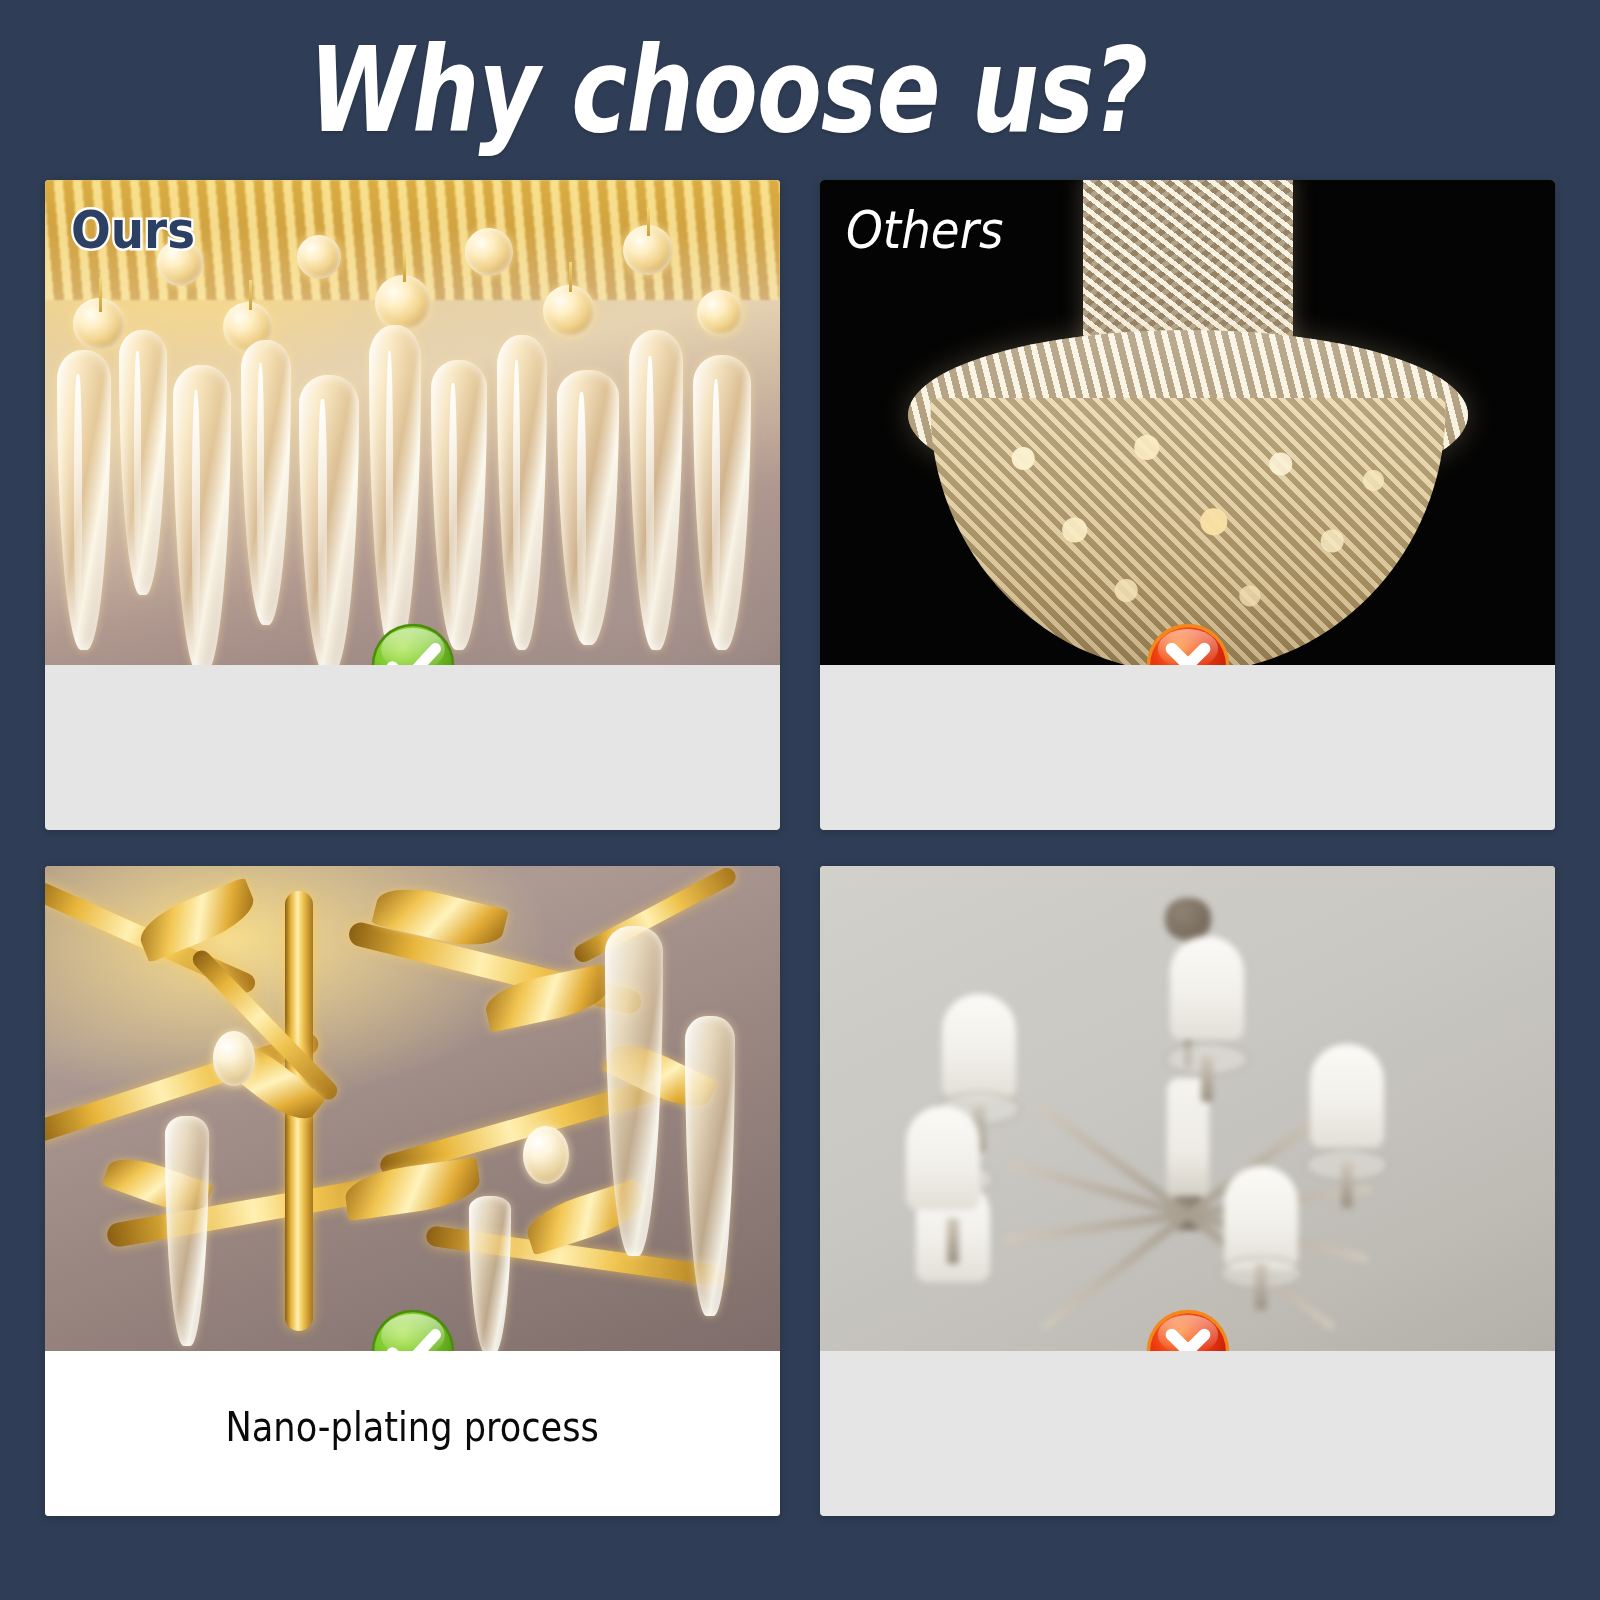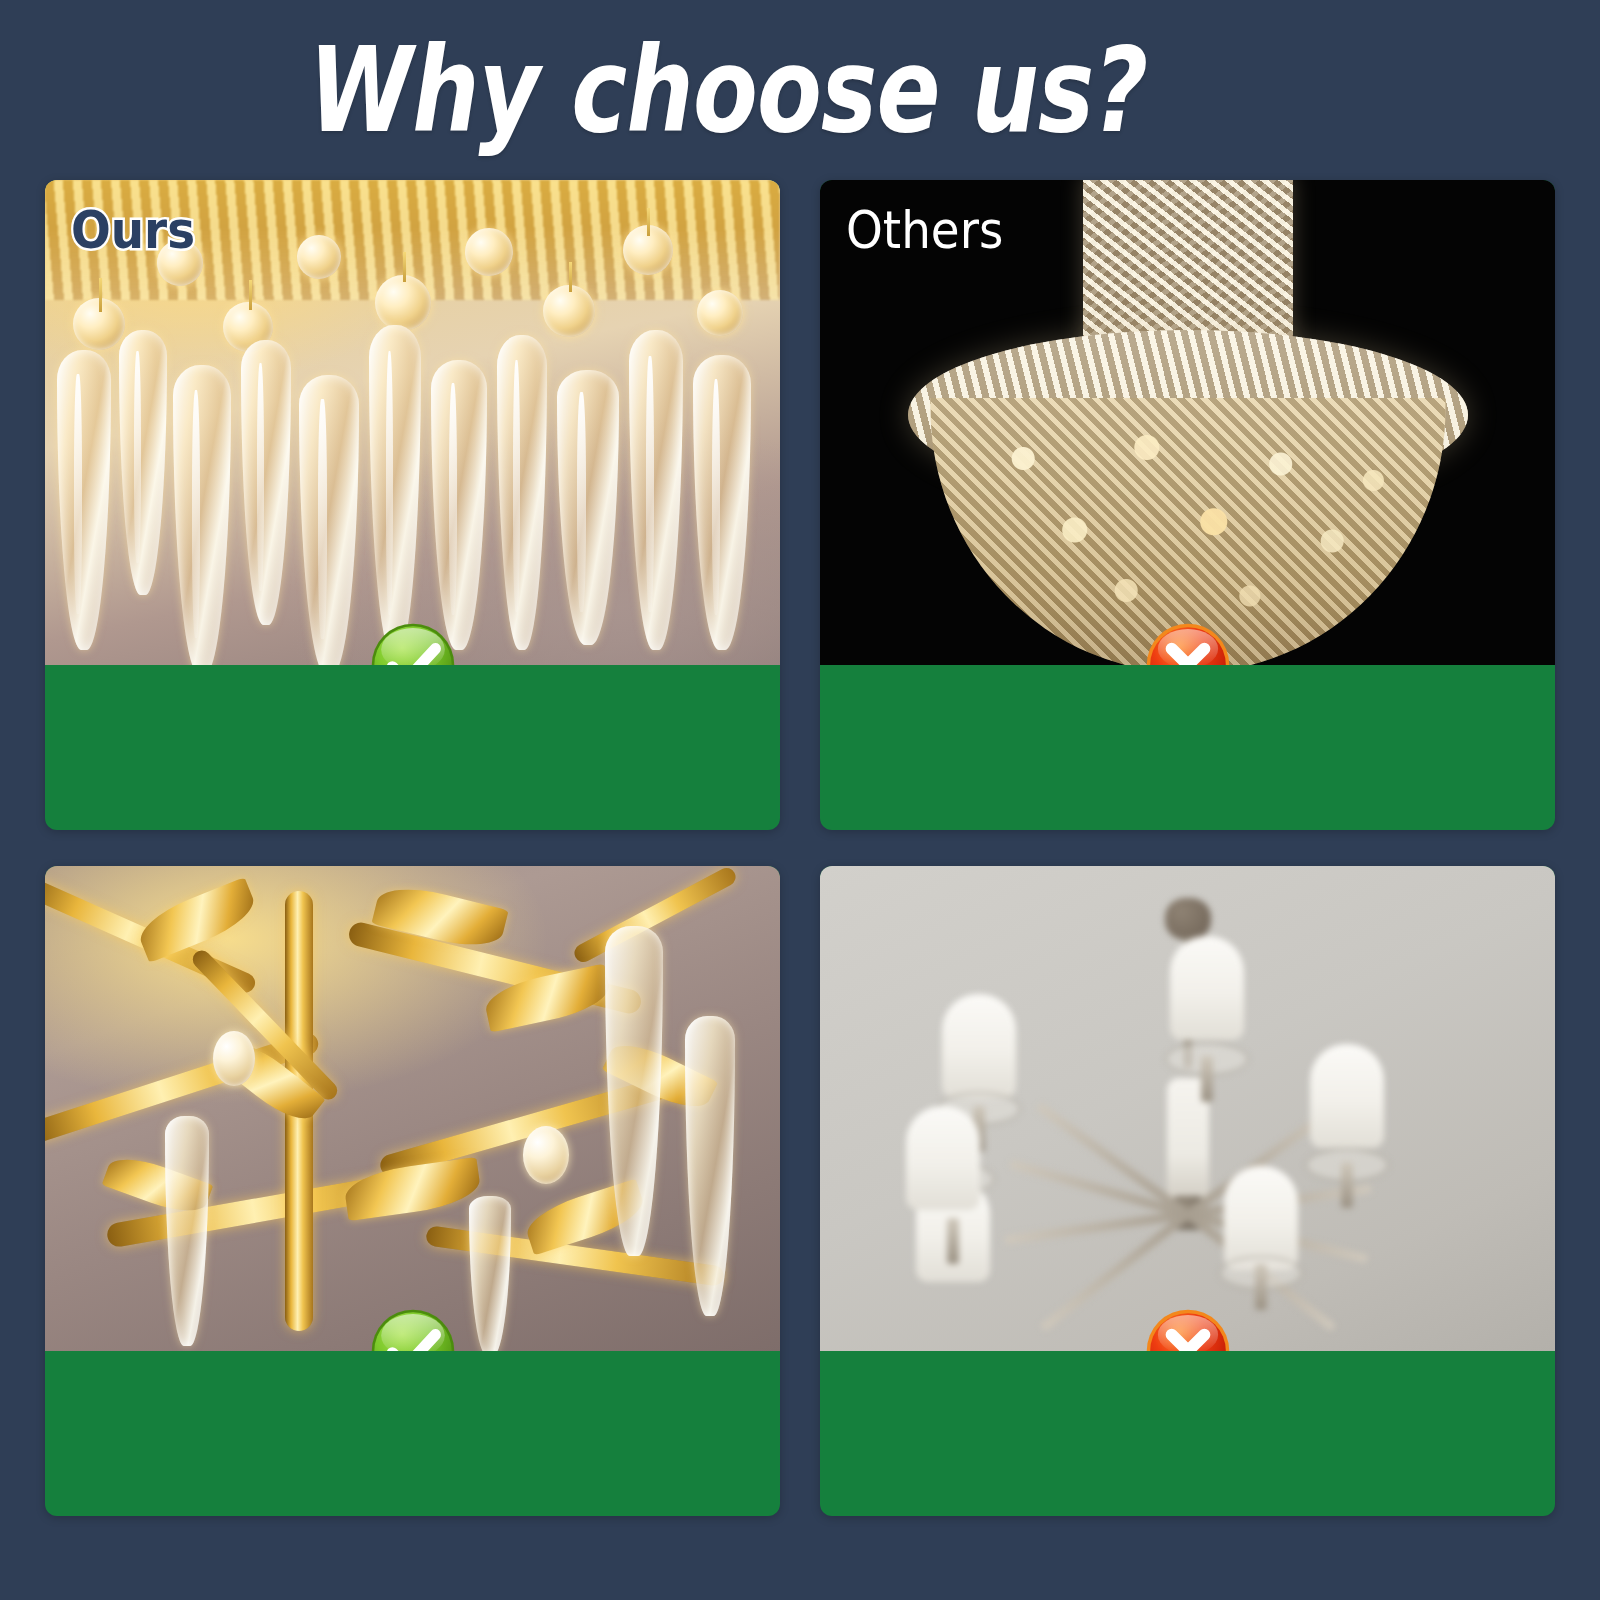--- a/index.html
+++ b/index.html
@@ -44,22 +44,22 @@
     width: 1600px;
     padding: 0 45px;
     display: grid;
     grid-template-columns: 1fr 1fr;
     grid-template-rows: 650px 650px;
     column-gap: 40px;
     row-gap: 36px;
   }
 
   .card {
-    background: #15803d;
-    border-radius: 12px;
+    background: #e5e5e5;
+    border-radius: 4px;
     overflow: hidden;
     display: flex;
     flex-direction: column;
     position: relative;
     box-shadow: 0 2px 10px rgba(0,0,0,0.22);
   }
 
   .photo {
     position: relative;
     height: 485px;
@@ -170,21 +170,21 @@
       #fffdf3 0%, #ffeec2 28%, #f0d28c 55%, #cda65f 82%, #b08d4c 100%);
     box-shadow: 0 0 10px rgba(255,225,150,0.8), inset 0 0 7px rgba(255,255,255,0.95);
   }
   .wire {
     position: absolute;
     width: 3px;
     background: linear-gradient(180deg, #f5d878, #c99f3c);
   }
 
   
-  .ph-basket { background: #040404; }
+  .ph-basket { background: #040404; font-style: italic; }
   .basket-stem {
     position: absolute; top: -6px; left: 50%; transform: translateX(-50%);
     width: 210px; height: 175px;
     background: linear-gradient(180deg, #e5d7bd 0%, #d8c6a6 100%);
     border-radius: 6px 6px 4px 4px;
     box-shadow: 0 0 22px rgba(210,190,150,0.30);
   }
   .basket-stem::after {
     content: ""; position: absolute; inset: 0;
     background-image:
@@ -442,20 +442,23 @@
       <div class="badge">
         <svg viewBox="0 0 100 100">
           <circle cx="50" cy="50" r="48" fill="#4b8c0d"></circle>
           <circle cx="50" cy="50" r="45" fill="url(#gchk)"></circle>
           <ellipse cx="50" cy="32" rx="37" ry="25" fill="url(#gchkgloss)"></ellipse>
           <path d="M26 52 L42 68 L76 31" fill="none" stroke="#ffffff" stroke-width="13" stroke-linecap="round" stroke-linejoin="round"></path>
         </svg>
       </div>
     </div>
 
+    <div class="caption-area">
+      <div class="caption">Nano-plating process</div>
+    </div>
   </div>
 
   <div class="card">
     <div class="photo ph-dull">
       <div class="dull-inner">
         <div class="canopy"></div>
         <div class="droprod"></div>
         <div class="centerpiece"></div>
         <div class="hub"></div>
 

